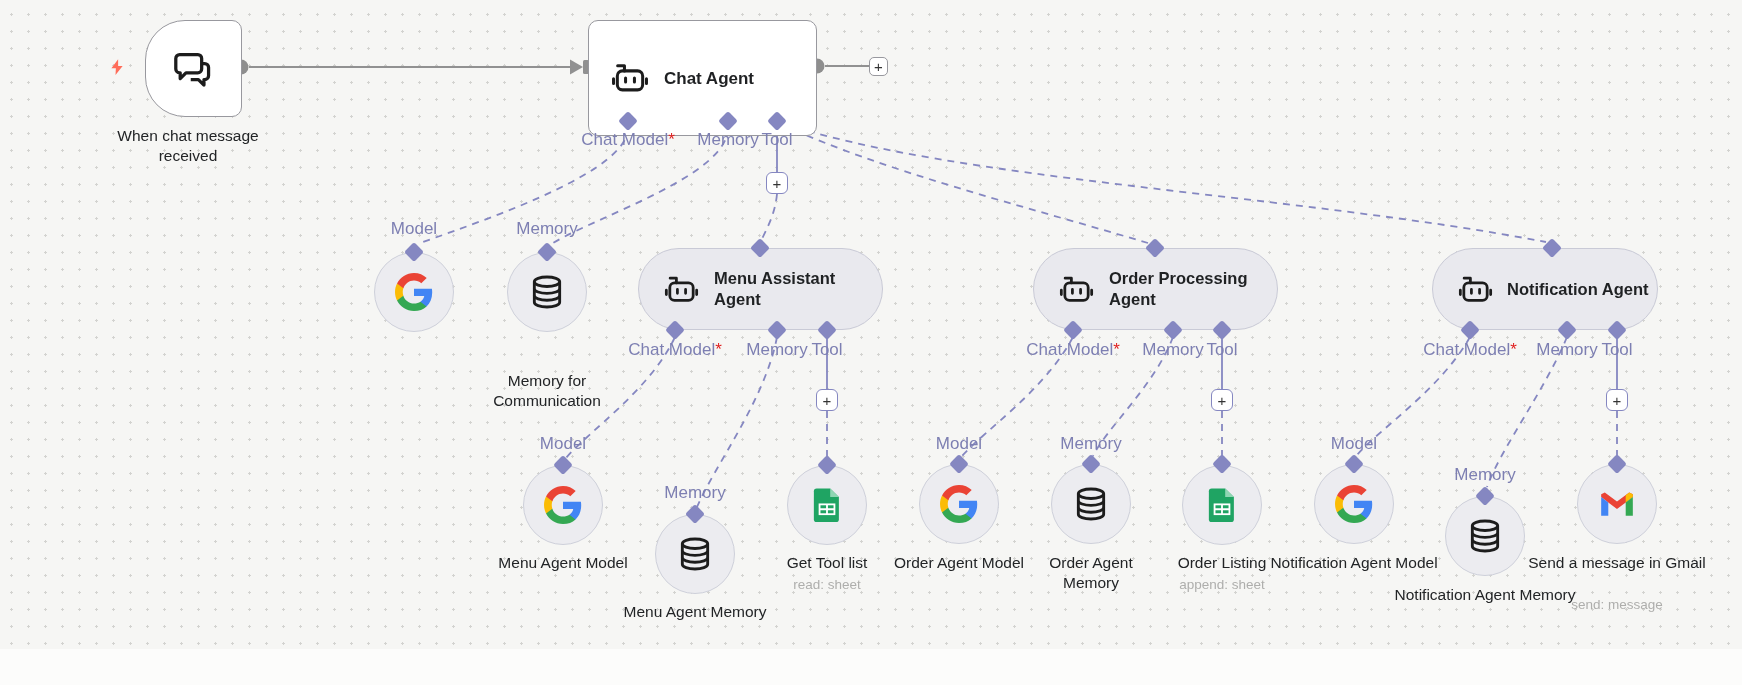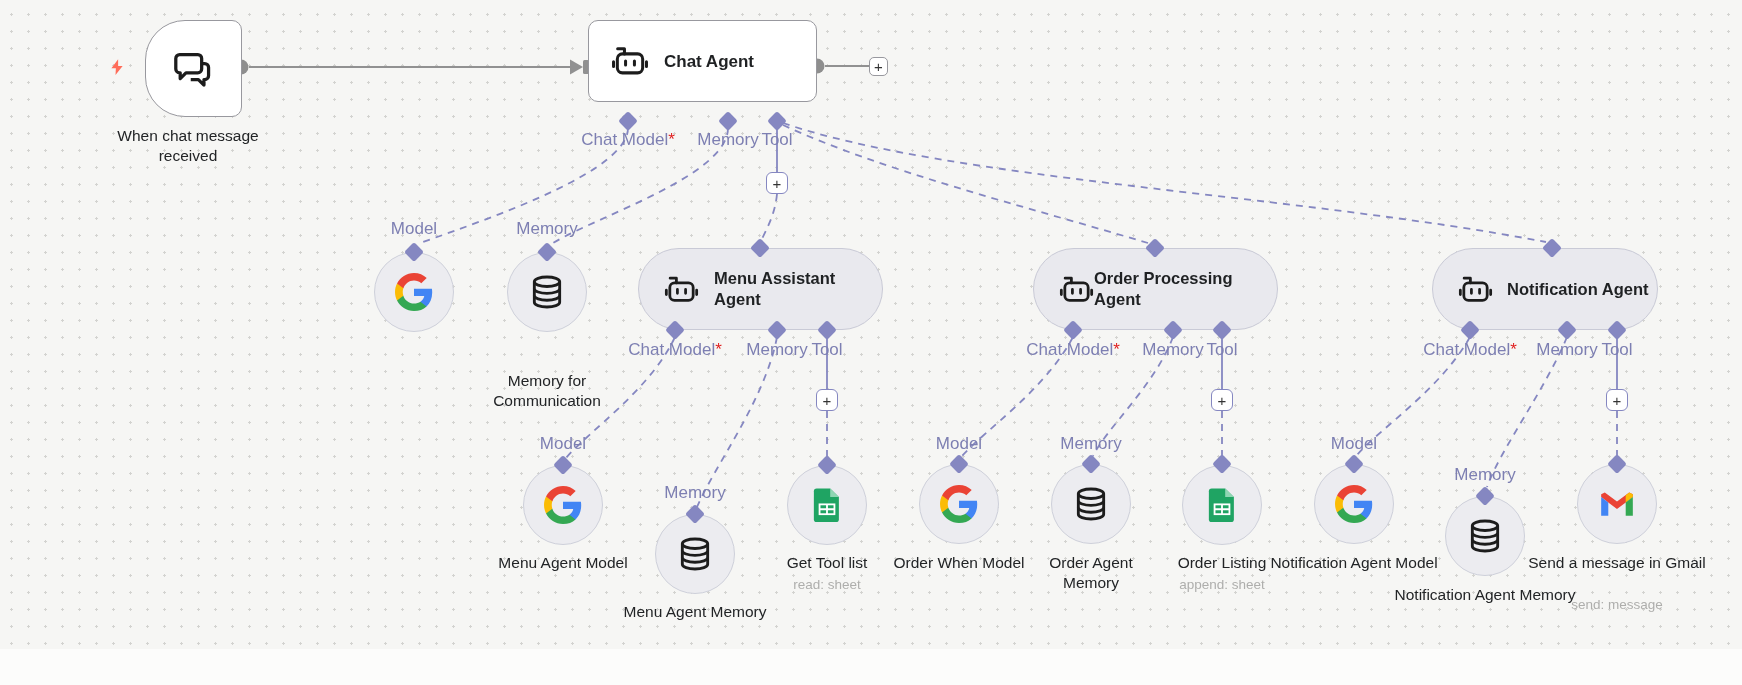--- a/index.html
+++ b/index.html
@@ -130,21 +130,21 @@
 
   <div class="node rectnode trigger" style="left:145px;top:20px;width:97px;height:97px;">
     <span class="icon">
         <svg width="46" height="46">
           <use href="#i-chat"></use>
         </svg>
       </span>
   </div>
   <div class="node-label" style="left:188px;top:126px;width:185px;">When chat message received</div>
 
-  <div class="node rectnode" style="left:588px;top:20px;width:229px;height:82px;padding-left:22px;gap:15px;">
+  <div class="node rectnode" style="left:588px;top:20px;width:229px;height:116px;padding-left:22px;gap:15px;">
     <span class="icon">
         <svg width="38" height="38">
           <use href="#i-bot"></use>
         </svg>
       </span>
     <span class="title">Chat Agent</span>
   </div>
   <div class="plus-btn plus-gray" style="left:869px;top:57px;">+</div>
 
   <div class="diamond" style="left:621px;top:114px;"></div>
@@ -187,21 +187,21 @@
   </div>
   <div class="diamond" style="left:668px;top:323px;"></div>
   <div class="diamond" style="left:770px;top:323px;"></div>
   <div class="diamond" style="left:820px;top:323px;"></div>
   <div class="conn-label" style="left:675px;top:340px;"><span>Chat Model</span><span class="req">*</span></div>
   <div class="conn-label" style="left:777px;top:340px;">Memory</div>
   <div class="conn-label" style="left:827px;top:340px;">Tool</div>
   <div class="plus-btn plus-indigo" style="left:816px;top:389px;">+</div>
 
   <div class="diamond" style="left:1148px;top:241px;"></div>
-  <div class="node pill" style="left:1033px;top:248px;width:245px;height:82px;padding-left:25px;">
+  <div class="node pill" style="left:1033px;top:248px;width:245px;height:82px;padding-left:25px;gap:15px;">
     <span class="icon">
         <svg width="35" height="35">
           <use href="#i-bot"></use>
         </svg>
       </span>
     <span class="title" style="width:155px;">Order Processing Agent</span>
   </div>
   <div class="diamond" style="left:1066px;top:323px;"></div>
   <div class="diamond" style="left:1166px;top:323px;"></div>
   <div class="diamond" style="left:1215px;top:323px;"></div>
@@ -262,21 +262,21 @@
 
   <div class="conn-label" style="left:959px;top:434px;">Model</div>
   <div class="diamond" style="left:952px;top:457px;"></div>
   <div class="node circle" style="left:919px;top:464px;">
     <span class="icon">
         <svg width="38" height="38">
           <use href="#i-g"></use>
         </svg>
       </span>
   </div>
-  <div class="node-label nowrap" style="left:959px;top:553px;">Order When Model</div>
+  <div class="node-label nowrap" style="left:959px;top:553px;">Order Agent Model</div>
 
   <div class="conn-label" style="left:1091px;top:434px;">Memory</div>
   <div class="diamond" style="left:1084px;top:457px;"></div>
   <div class="node circle" style="left:1051px;top:464px;">
     <span class="icon">
         <svg width="38" height="38">
           <use href="#i-db"></use>
         </svg>
       </span>
   </div>

